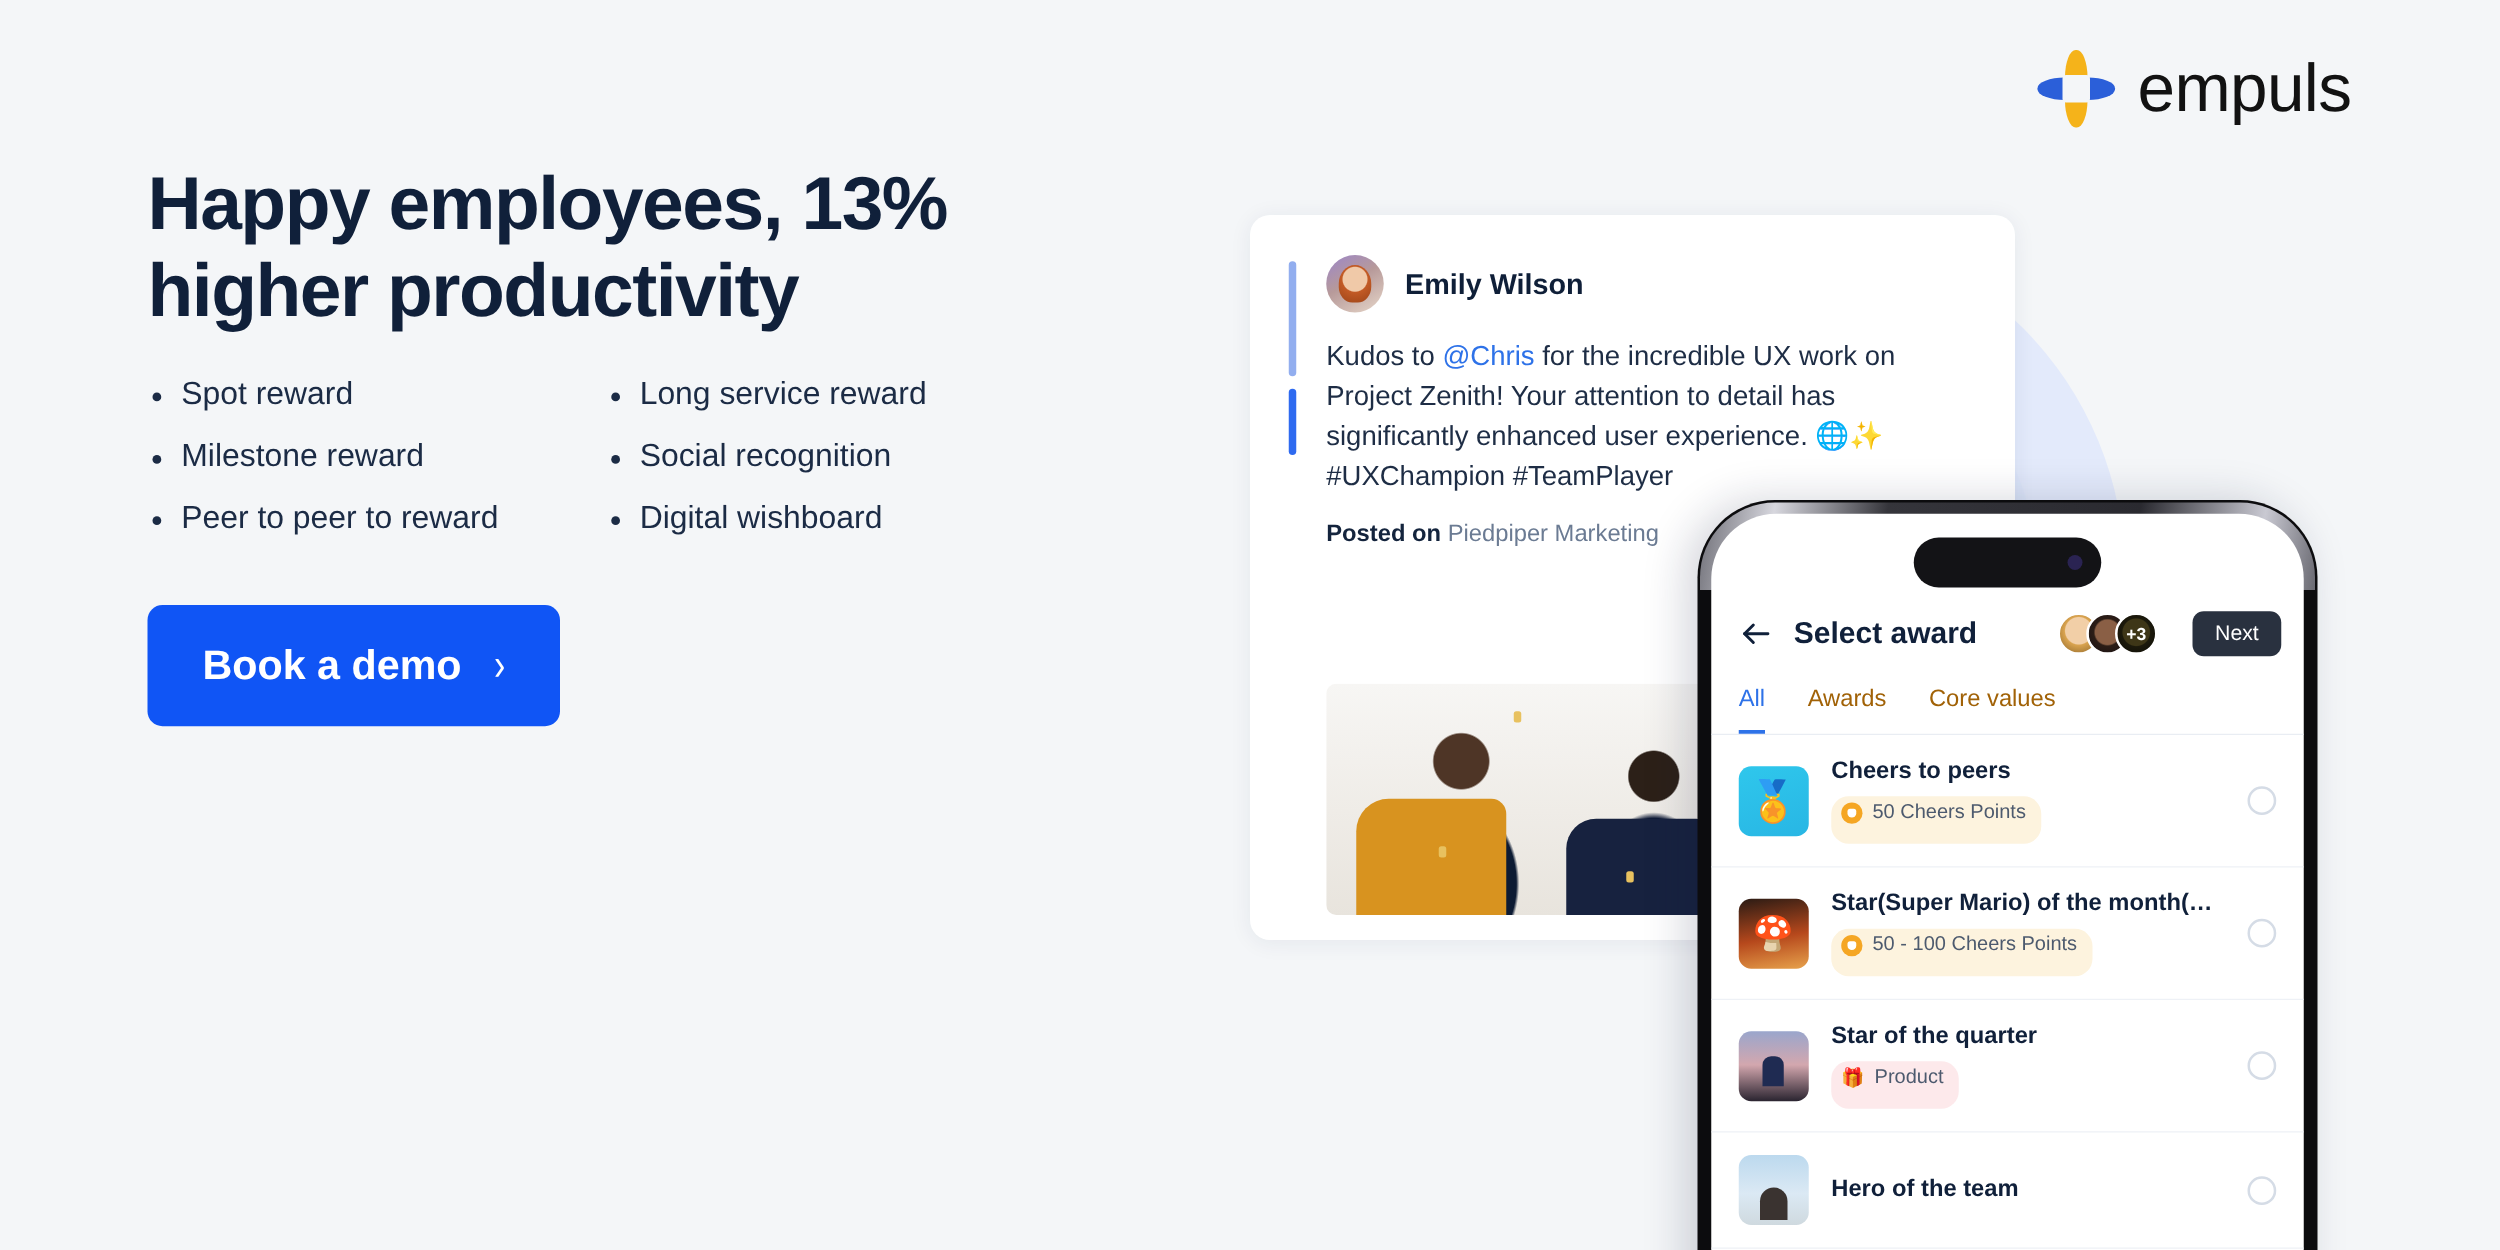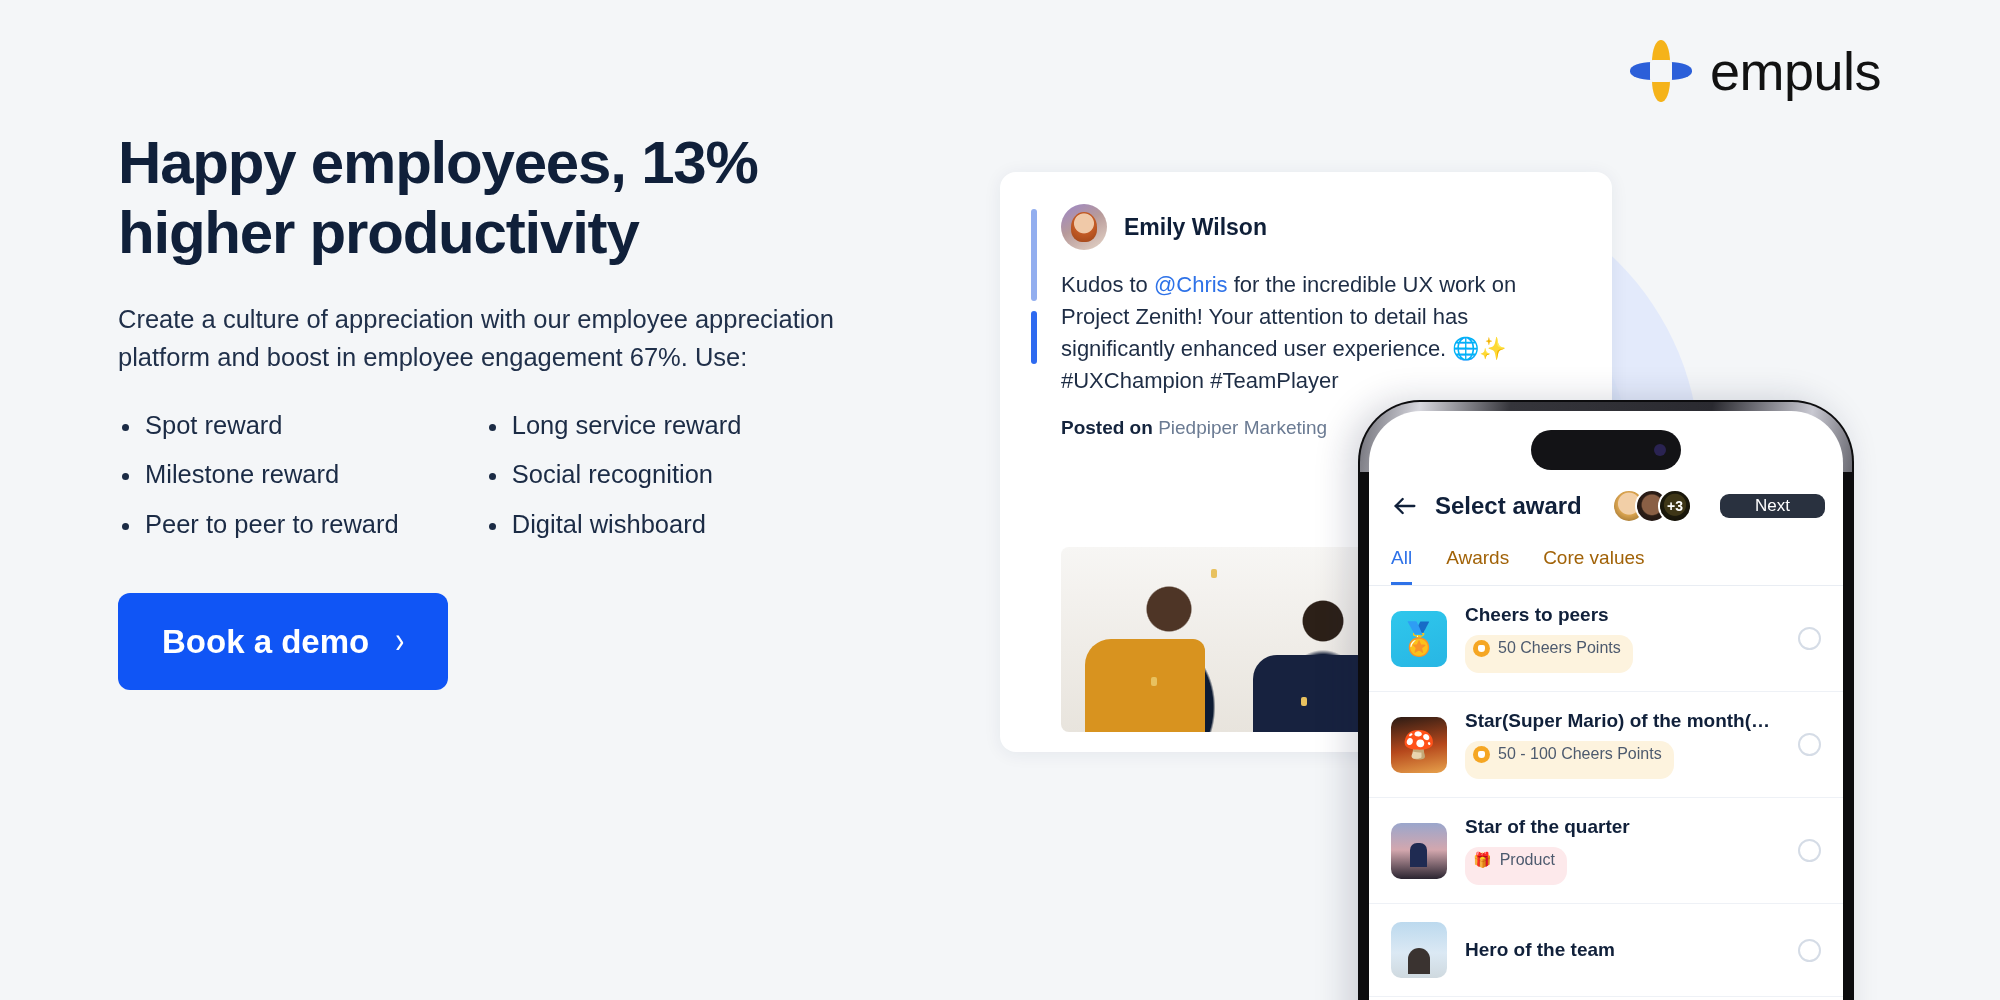--- a/index.html
+++ b/index.html
@@ -153,21 +153,21 @@
   .mav1 { background: radial-gradient(circle at 50% 42%, #f2cfa7 0 46%, #d9a34f 50%, #8a6327 100%); }
   .mav2 { background: radial-gradient(circle at 50% 46%, #8a5f45 0 44%, #2c1d16 50%, #171013 100%); }
   .mav3 { background: radial-gradient(circle at 50% 46%, #5e5323 0 48%, #2b2712 52%, #14120a 100%); }
   .mav3 .plus {
     position: absolute; inset: 0; display: flex; align-items: center; justify-content: center;
     color: #fff; font-size: 14px; font-weight: 700; background: rgba(0,0,0,0.34);
   }
   .next-btn {
     margin-left: 12px; background: #29313f; color: #fff; border: none; cursor: pointer;
     font-family: "Liberation Sans", sans-serif;
-    border-radius: 9px; padding: 0 35px; height: 24px; font-size: 17px; font-weight: 500;
+    border-radius: 9px; padding: 0 18px; height: 36px; font-size: 17px; font-weight: 500;
   }
 
   .ph-tabs { display: flex; gap: 34px; padding: 10px 22px 0 22px; border-bottom: 1px solid #e9edf3; }
   .ph-tab { font-size: 19px; color: #a16207; padding-bottom: 13px; cursor: pointer; }
   .ph-tab.active { color: #2e72e8; border-bottom: 3px solid #2e72e8; }
 
   .award-row { display: flex; align-items: center; gap: 18px; padding: 18px 22px; border-bottom: 1px solid #eef1f6; }
   .award-thumb { width: 56px; height: 56px; border-radius: 10px; flex: none; position: relative; overflow: hidden; }
   .th-cheers { background: linear-gradient(160deg,#2fc7ec 0%, #28b6e4 100%); }
   .th-cheers::after { content: "🏅"; position: absolute; inset: 0; display: flex; align-items: center; justify-content: center; font-size: 32px; }
@@ -211,21 +211,20 @@
       <div class="petal petal-bottom"></div>
       <div class="petal petal-left"></div>
       <div class="petal petal-right"></div>
       <div class="petal-core"></div>
     </div>
     <div class="logo-word">empuls</div>
   </div>
 
   <div class="left">
     <h1 class="headline">Happy employees, 13% higher productivity</h1>
-    <p class="subcopy">Create a culture of appreciation with our employee appreciation platform and boost in employee engagement 67%. Use:</p>
 
     <div class="bullets">
       <ul class="bullet-col">
         <li>Spot reward</li>
         <li>Milestone reward</li>
         <li>Peer to peer to reward</li>
       </ul>
       <ul class="bullet-col">
         <li>Long service reward</li>
         <li>Social recognition</li>

